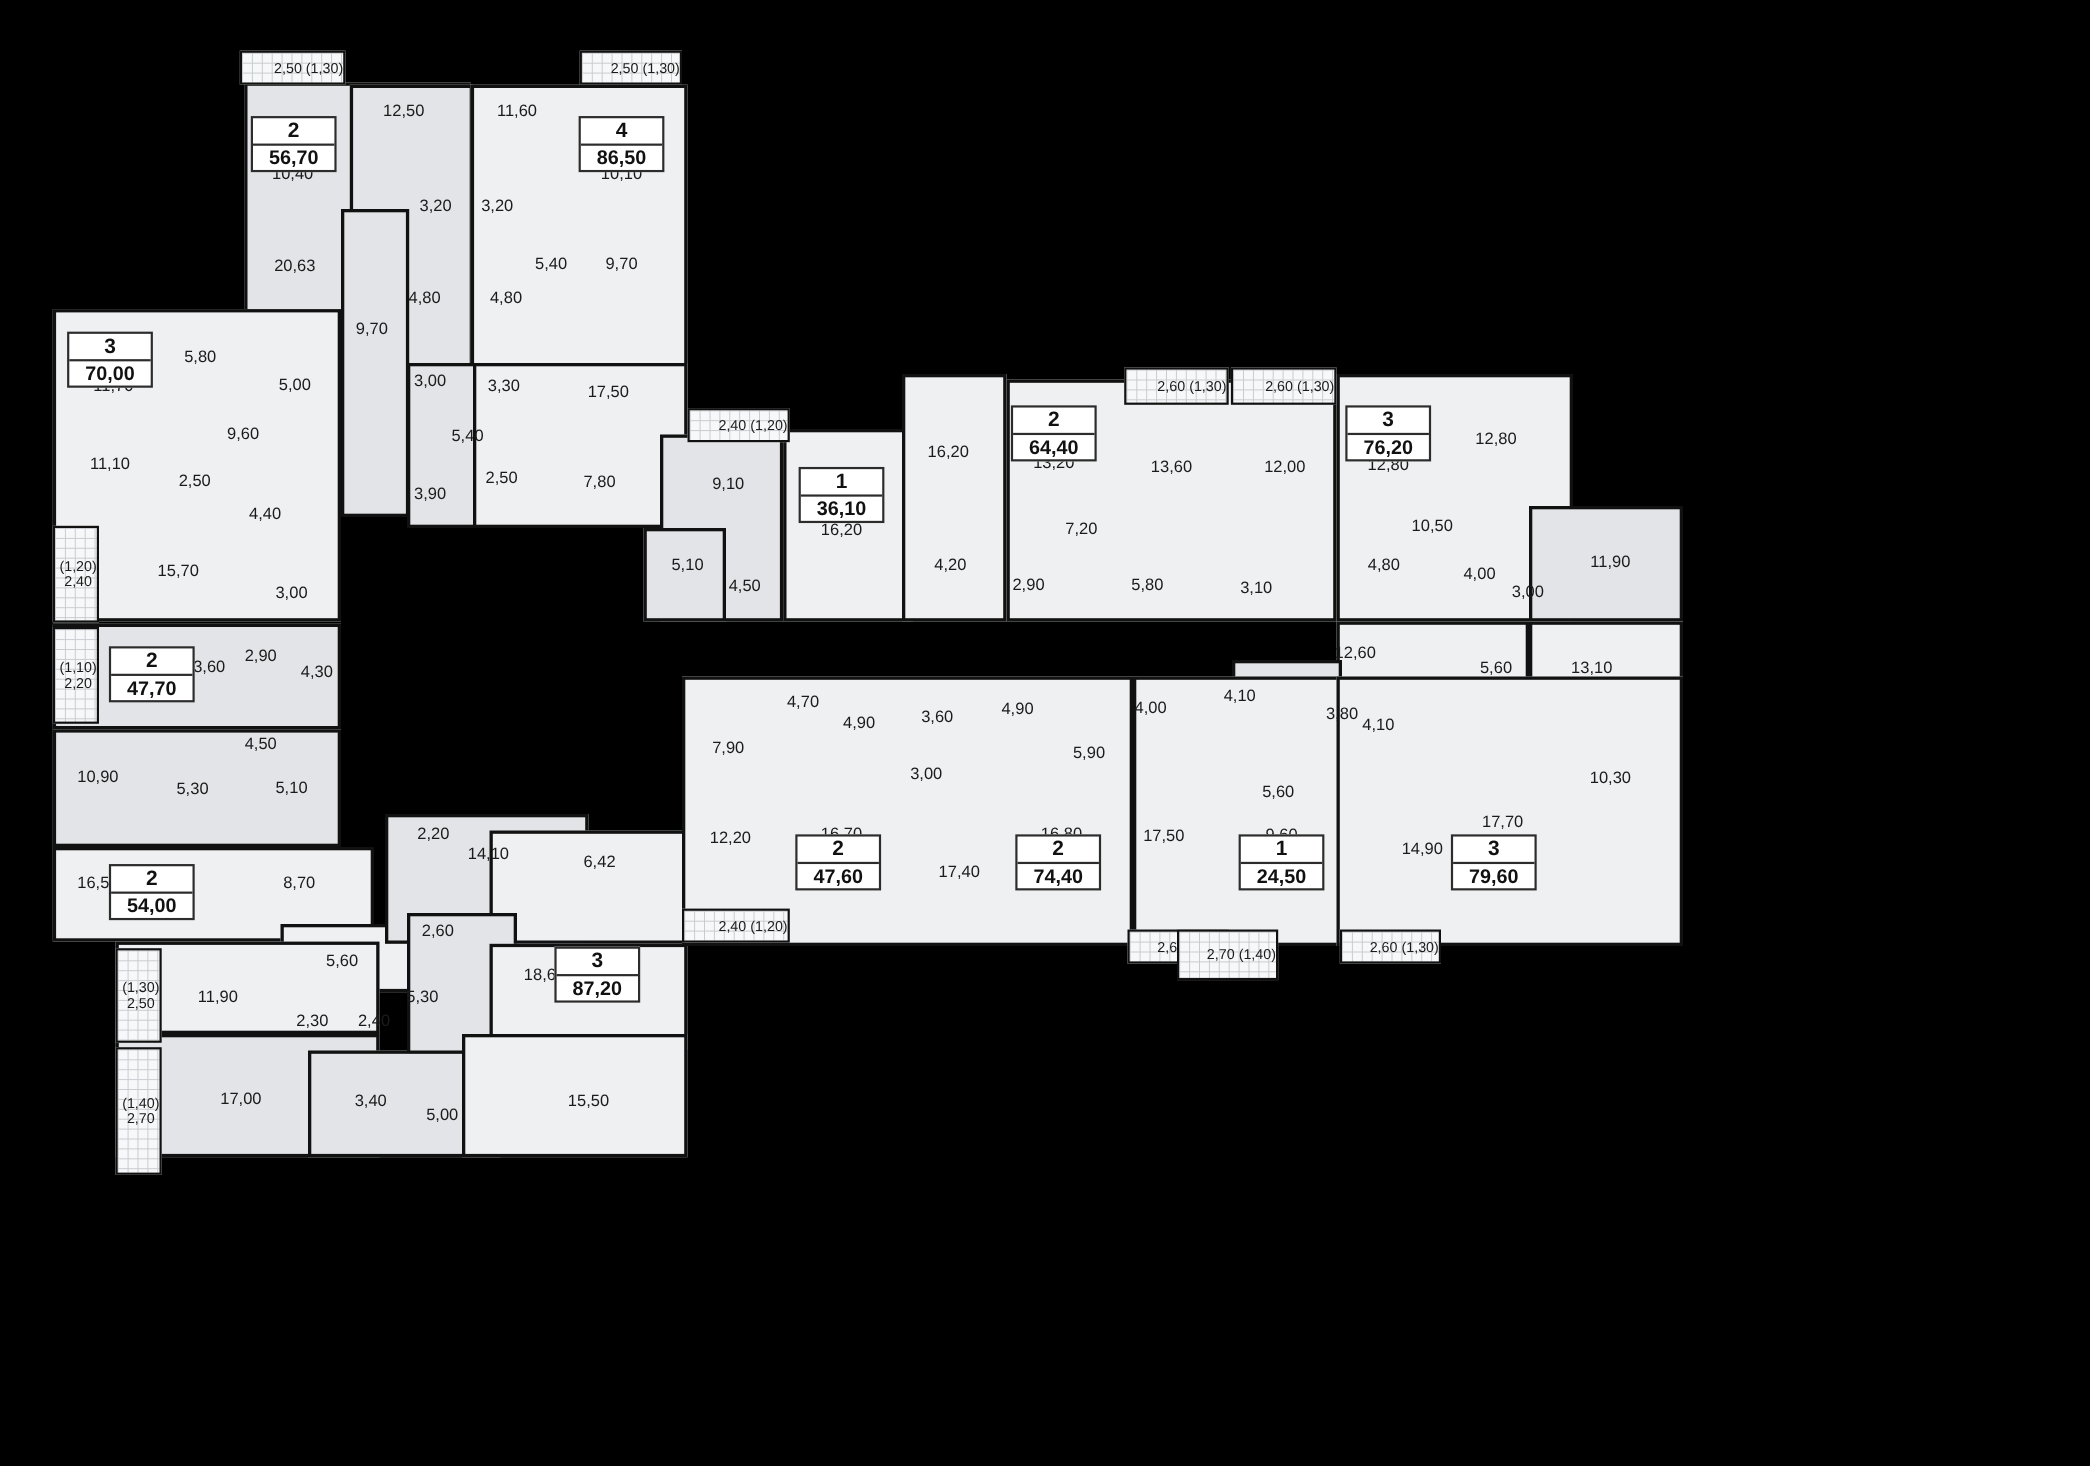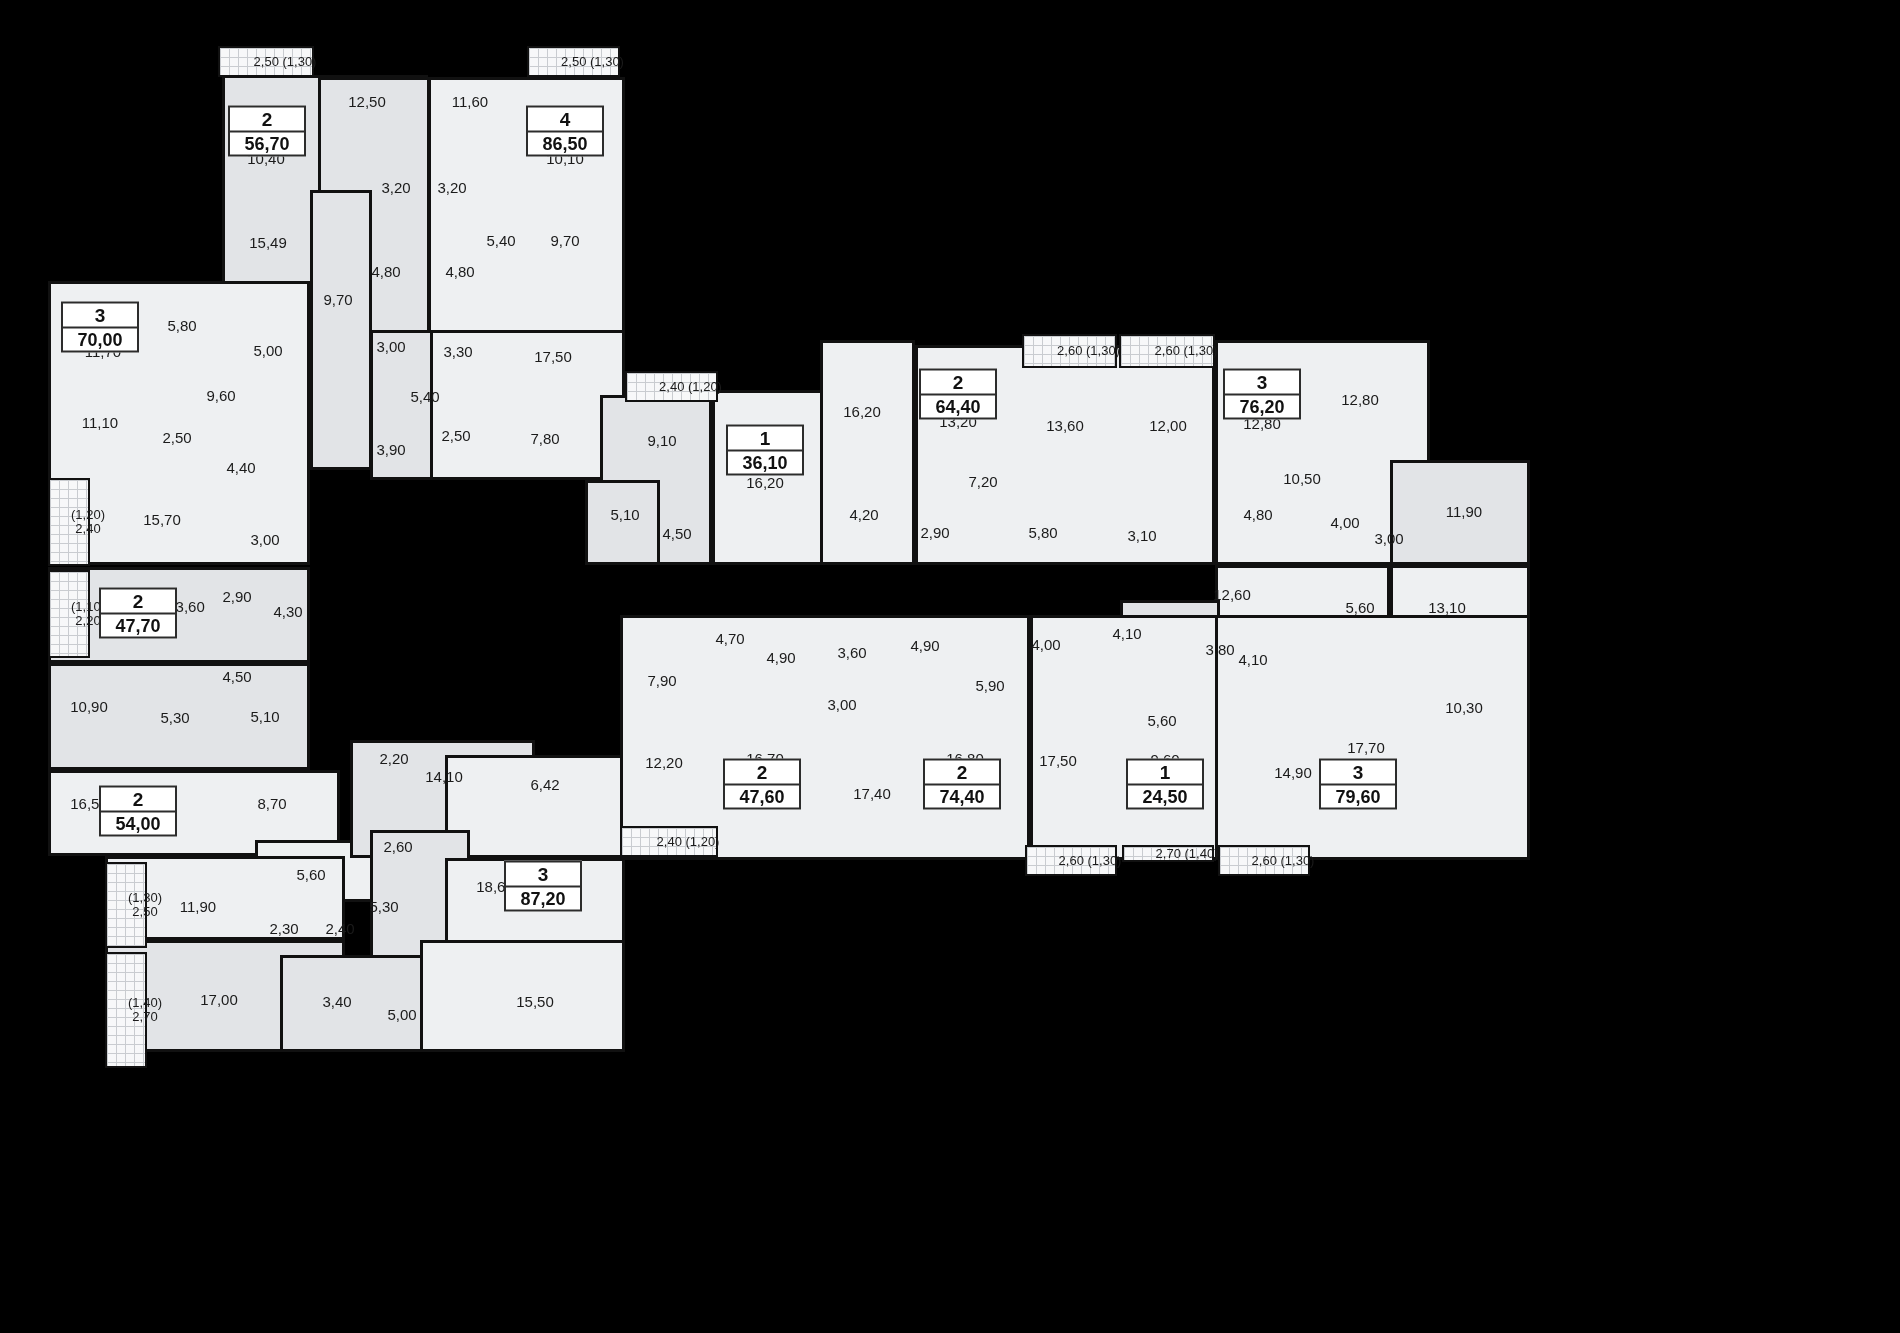--- a/index.html
+++ b/index.html
@@ -14,21 +14,21 @@
   .block.a{background:var(--room-light,#eef0f2);}
   .block.b{background:var(--room-mid,#e2e4e7);}
   .balcony{
     position:absolute;box-sizing:border-box;
     border:2px solid var(--wall,#111);
     background-color:#f7f8f9;
     background-image:
       linear-gradient(var(--grid,#c9ccd0) 1px, transparent 1px),
       linear-gradient(90deg, var(--grid,#c9ccd0) 1px, transparent 1px);
     background-size:9px 9px;
-    display:flex;align-items:center;justify-content:center;padding-left:38px;
+    display:flex;align-items:center;justify-content:flex-end;padding-left:38px;
   }
   .balcony .bl-label{
     color:var(--txt,#1b1b1b);font-size:13px;line-height:14px;
     text-align:center;white-space:nowrap;
   }
   .room-label{
     position:absolute;transform:translate(-50%,-50%);
     color:var(--txt,#1b1b1b);font-size:15px;white-space:nowrap;z-index:30;
   }
   .unit{
@@ -106,33 +106,33 @@
     </div>
     <div class="balcony" style="left: 105px; top: 952px; width: 29px; height: 116px;">
       <div class="bl-label"><span>(1,40)</span><br><span>2,70</span></div>
     </div>
     <div class="balcony" style="left: 620px; top: 826px; width: 98px; height: 31px;">
       <div class="bl-label"><span>2,40 (1,20)</span></div>
     </div>
     <div class="balcony" style="left: 1025px; top: 845px; width: 92px; height: 31px;">
       <div class="bl-label"><span>2,60 (1,30)</span></div>
     </div>
-    <div class="balcony" style="left: 1122px; top: 845px; width: 92px; height: 17px;">
+    <div class="balcony" style="left: 1070px; top: 845px; width: 92px; height: 46px;">
       <div class="bl-label"><span>2,70 (1,40)</span></div>
     </div>
     <div class="balcony" style="left: 1218px; top: 845px; width: 92px; height: 31px;">
       <div class="bl-label"><span>2,60 (1,30)</span></div>
     </div>
     <div class="room-label" style="left: 367px; top: 101px;">12,50</div>
     <div class="room-label" style="left: 470px; top: 101px;">11,60</div>
     <div class="room-label" style="left: 266px; top: 158px;">10,40</div>
     <div class="room-label" style="left: 565px; top: 158px;">10,10</div>
     <div class="room-label" style="left: 396px; top: 187px;">3,20</div>
     <div class="room-label" style="left: 452px; top: 187px;">3,20</div>
-    <div class="room-label" style="left: 268px; top: 242px;">15,49</div>
+    <div class="room-label" style="left: 268px; top: 242px;">20,63</div>
     <div class="room-label" style="left: 501px; top: 240px;">5,40</div>
     <div class="room-label" style="left: 565px; top: 240px;">9,70</div>
     <div class="room-label" style="left: 386px; top: 271px;">4,80</div>
     <div class="room-label" style="left: 460px; top: 271px;">4,80</div>
     <div class="room-label" style="left: 338px; top: 299px;">9,70</div>
     <div class="room-label" style="left: 391px; top: 346px;">3,00</div>
     <div class="room-label" style="left: 458px; top: 351px;">3,30</div>
     <div class="room-label" style="left: 553px; top: 356px;">17,50</div>
     <div class="room-label" style="left: 425px; top: 396px;">5,40</div>
     <div class="room-label" style="left: 456px; top: 435px;">2,50</div>

